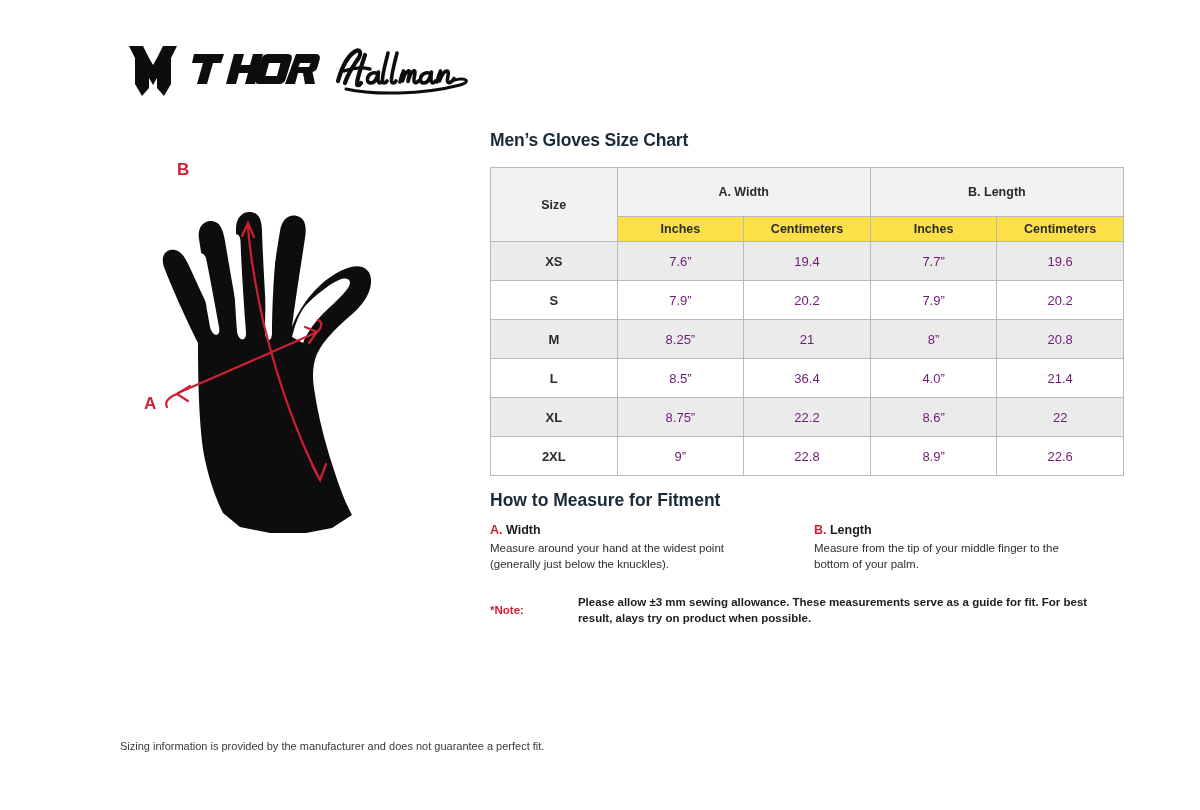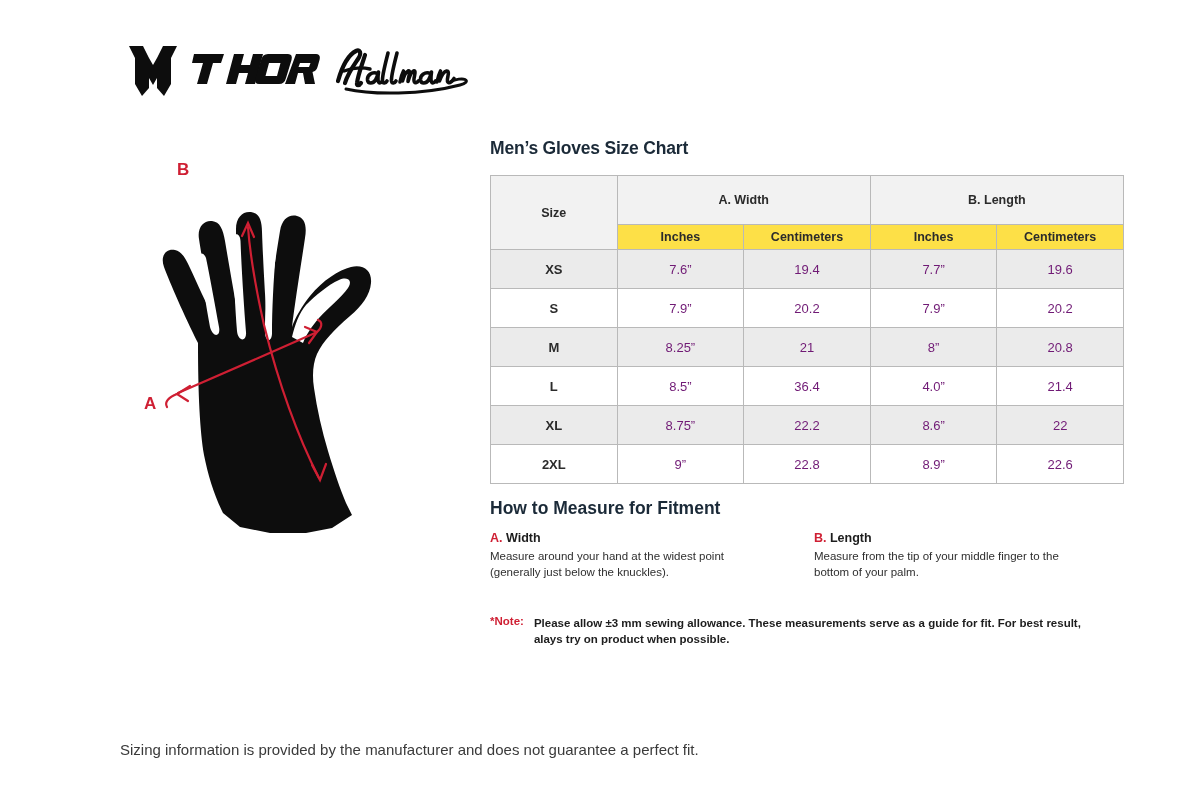--- a/index.html
+++ b/index.html
@@ -43,21 +43,21 @@
   #glove-figure {
     position: absolute;
     left: 120px; top: 155px;
     width: 310px; height: 410px;
   }
   #glove-figure svg { display: block; width: 100%; height: 100%; }
 
   
   #content {
     position: absolute;
-    left: 450px; top: 138px;
+    left: 450px; top: 130px;
     width: 640px;
     padding-left: 40px;
   }
   .section-title {
     font-size: 17.5px;
     font-weight: bold;
     color: #1b2a38;
     letter-spacing: -0.2px;
     margin: 0 0 16px 0;
     font-stretch: condensed;
@@ -122,44 +122,45 @@
   }
   .measure-head .marker { color: #cf1f33; }
   .measure-body {
     font-size: 11.5px;
     line-height: 1.42;
     color: #2f2f2f;
   }
 
   
   #note-row {
-    margin-top: 34px;
+    margin-top: 21px;
     display: flex;
-    align-items: flex-start;
+    align-items: center;
+    gap: 44px;
   }
   #note-label {
     color: #cf1f33;
     font-weight: bold;
     font-size: 11.5px;
     white-space: nowrap;
     padding-right: 10px;
   }
   #note-text {
     font-weight: bold;
     font-size: 11.5px;
     line-height: 1.45;
     color: #1d1d1d;
     max-width: 590px;
   }
 
   
   #footer {
     position: absolute;
     left: 120px; top: 738px;
-    font-size: 15px;
+    font-size: 11px;
     line-height: 1.55;
     color: #3a3a3a;
   }
 </style>
 </head>
 <body>
 
 <div id="logo-bar">
 
   <div id="thor-emblem">

